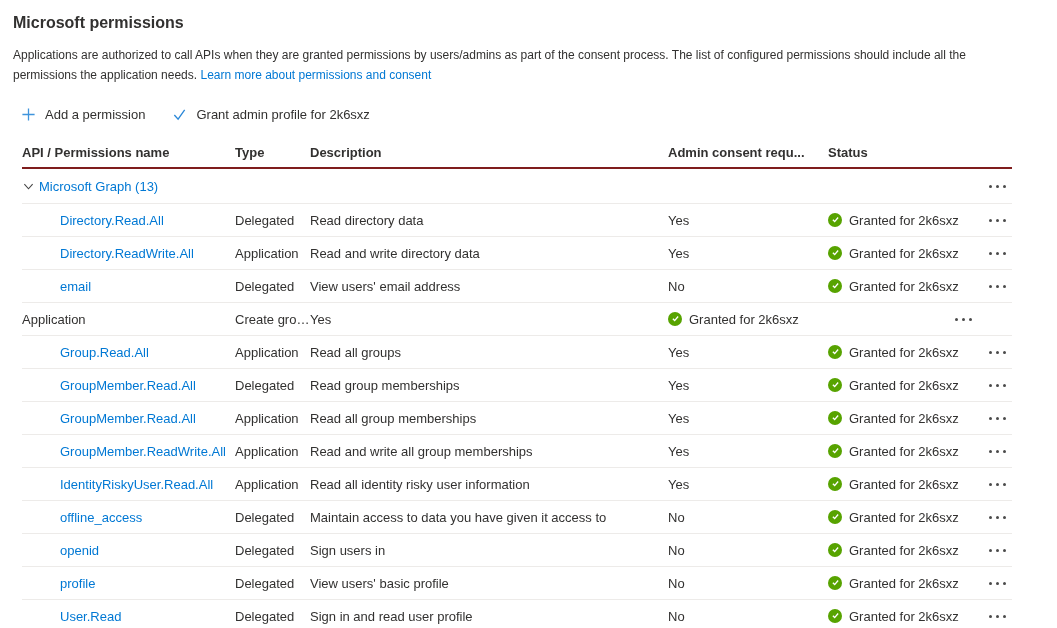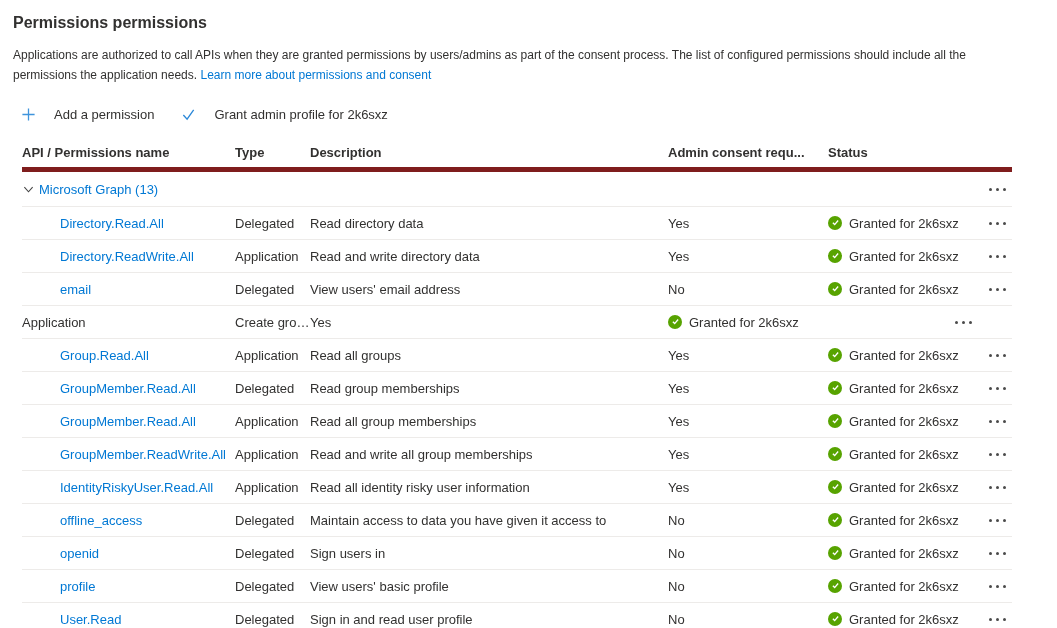--- a/index.html
+++ b/index.html
@@ -7,47 +7,47 @@
     width:1057px;height:628px;overflow:hidden;
     font-family:"Liberation Sans","DejaVu Sans",sans-serif;
     color:#323130;-webkit-font-smoothing:antialiased;
   }
   .page{padding:14px 13px 0 13px;}
   .page-title{font-size:16px;font-weight:600;color:#323130;margin:0 0 13px 0;}
   .desc{font-size:12px;line-height:20px;max-width:1005px;color:#323130;margin:0;}
   .desc a{color:#0078d4;text-decoration:none;}
   
   .toolbar{display:flex;align-items:center;gap:26px;margin:16px 0 10px 7px;height:26px;}
-  .cmd{display:flex;align-items:center;gap:18px;background:none;border:none;padding:0;
+  .cmd{display:flex;align-items:center;gap:9px;background:none;border:none;padding:0;
        font-family:inherit;font-size:13px;color:#323130;cursor:pointer;}
   .cmd .ico{width:16px;height:16px;display:inline-flex;align-items:center;justify-content:center;}
   
   .table{margin-left:9px;width:990px;font-size:13px;}
   .thead,.trow{display:grid;grid-template-columns:213px 75px 358px 160px 150px 34px;align-items:center;}
-  .thead{height:30px;border-bottom:5px solid #7f1d1d;font-weight:700;font-size:13px;color:#323130;}
+  .thead{height:30px;border-bottom:2px solid #7f1d1d;font-weight:700;font-size:13px;color:#323130;}
   .trow{height:32px;border-bottom:1px solid #edebe9;}
   .grouprow{display:grid;grid-template-columns:1fr 34px;align-items:center;height:34px;border-bottom:1px solid #edebe9;}
   .groupname{display:flex;align-items:center;gap:5px;}
   .cell{white-space:nowrap;overflow:hidden;text-overflow:ellipsis;}
   .cell.name{padding-left:38px;}
   .cell.name a, .groupname a{color:#0078d4;text-decoration:none;cursor:pointer;font-size:13px;}
   .cell.status{display:flex;align-items:flex-start;gap:7px;}
   .badge{width:14px;height:14px;border-radius:50%;background:#57a300;display:inline-flex;
          align-items:center;justify-content:center;flex:none;}
   .chev{width:12px;height:12px;display:inline-flex;align-items:center;justify-content:center;cursor:pointer;}
   .more{display:flex;justify-content:flex-end;padding-right:4px;}
   .dots{display:inline-flex;gap:4px;align-items:center;cursor:pointer;padding:4px 2px;}
   .dots i{width:3px;height:3px;border-radius:50%;background:#4a4a4a;display:block;}
 </style>
 </head>
 <body>
 
 <div class="page">
 
-  <h2 class="page-title">Permissions permissions</h2>
+  <h2 class="page-title">Microsoft permissions</h2>
 
   <p class="desc"><span>Applications are authorized to call APIs when they are granted permissions by users/admins as part of the consent process. The list of configured permissions should include all the permissions the application needs.</span>
     <a href="#">Learn more about permissions and consent</a></p>
 
   <div class="toolbar">
     <button class="cmd">
       <span class="ico">
         <svg width="15" height="15" viewBox="0 0 16 16">
             <path d="M8 1.5v13M1.5 8h13" stroke="#3f94dc" stroke-width="1.4" fill="none"></path>
           </svg>

